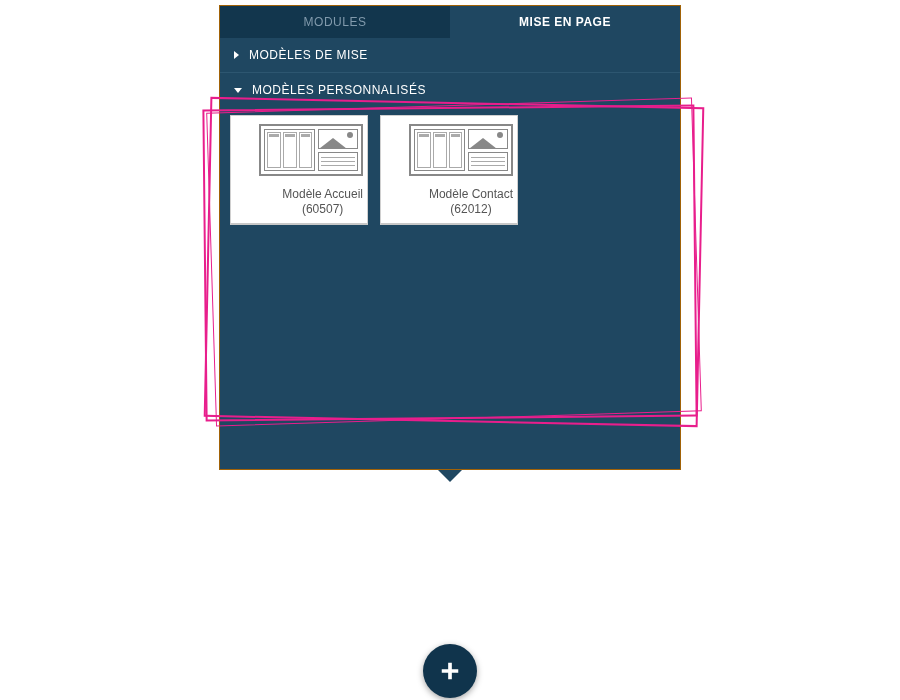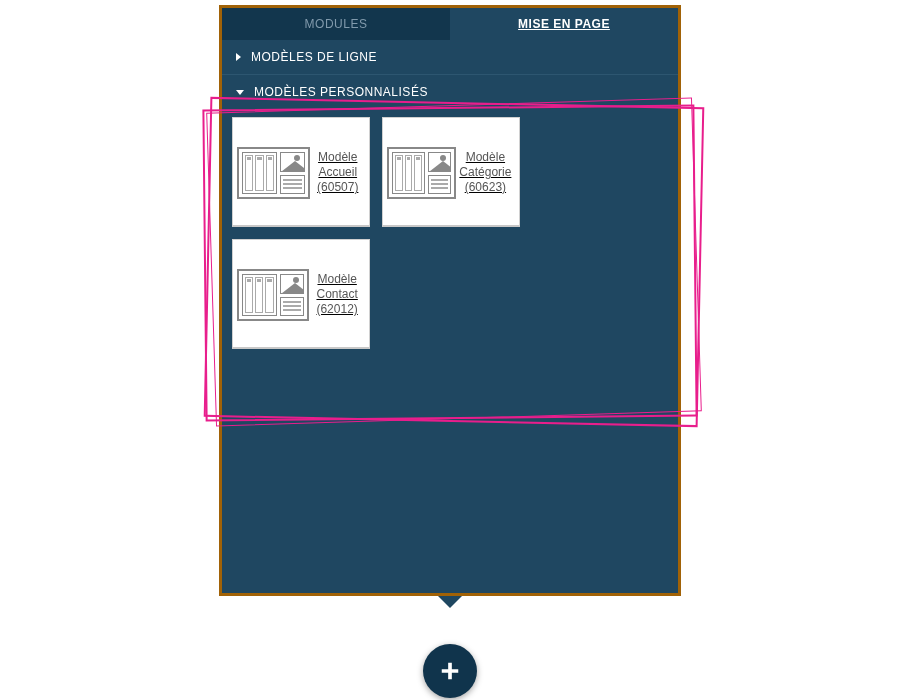--- a/index.html
+++ b/index.html
@@ -10,21 +10,21 @@
       font-family: Arial, Helvetica, sans-serif;
       display: flex;
       justify-content: center;
       align-items: flex-start;
       padding-top: 5px;
       position: relative;
     }
     .panel {
       width: 462px;
       background: #1f4761;
-      border: 3px solid #a16207;
+      border: 1px solid #a16207;
       position: relative;
     }
     .tabs {
       display: flex;
       height: 32px;
     }
     .tab {
       flex: 1;
       display: flex;
       align-items: center;
@@ -34,21 +34,20 @@
       cursor: pointer;
     }
     .tab-inactive {
       background: #12364d;
       color: #819aac;
     }
     .tab-active {
       background: #1f4761;
       color: #ffffff;
       font-weight: bold;
-      text-decoration: underline;
     }
     .section {
       border-bottom: 1px solid #2d5670;
     }
     .section-header {
       display: flex;
       align-items: center;
       padding: 10px 14px;
       cursor: pointer;
     }
@@ -78,25 +77,25 @@
       flex-wrap: wrap;
       gap: 12px;
     }
     .card {
       width: 138px;
       height: 110px;
       background: #ffffff;
       border: 1px solid #d0d0d0;
       border-bottom: 2px solid #c8c8c8;
       display: flex;
-      align-items: center;
+      flex-direction: column;
+      align-items: flex-end;
       justify-content: space-between;
       padding: 8px 4px 6px 4px;
       cursor: pointer;
-      text-decoration: underline;
     }
     .thumb {
       width: 104px;
       height: 52px;
       border: 2px solid #888;
       display: flex;
       padding: 3px;
       gap: 3px;
     }
     .thumb-left {
@@ -210,21 +209,21 @@
         <span>MODULES</span>
       </div>
       <div class="tab tab-active">
         <span>MISE EN PAGE</span>
       </div>
     </div>
 
     <div class="section">
       <div class="section-header">
         <span class="arrow arrow-right"></span>
-        <span class="section-title">MODÈLES DE LIGNE</span>
+        <span class="section-title">MODÈLES DE MISE</span>
       </div>
     </div>
 
 
     <div class="section" style="border-bottom:none">
       <div class="section-header">
         <span class="arrow arrow-down"></span>
         <span class="section-title">MODÈLES PERSONNALISÉS</span>
       </div>
 
@@ -245,44 +244,20 @@
     <div class="thumb-right">
       <div class="thumb-img"></div>
       <div class="thumb-lines">
         <div class="thumb-line"></div>
         <div class="thumb-line"></div>
         <div class="thumb-line"></div>
       </div>
     </div>
             </div>
             <div class="card-label">Modèle Accueil<br>(60507)</div>
-          </div>
-          <div class="card">
-            <div class="thumb">
-    <div class="thumb-left">
-      <div class="thumb-col">
-                  <div class="thumb-col-bar"></div>
-                </div>
-      <div class="thumb-col">
-                  <div class="thumb-col-bar"></div>
-                </div>
-      <div class="thumb-col">
-                  <div class="thumb-col-bar"></div>
-                </div>
-    </div>
-    <div class="thumb-right">
-      <div class="thumb-img"></div>
-      <div class="thumb-lines">
-        <div class="thumb-line"></div>
-        <div class="thumb-line"></div>
-        <div class="thumb-line"></div>
-      </div>
-    </div>
-            </div>
-            <div class="card-label">Modèle Catégorie<br>(60623)</div>
           </div>
           <div class="card">
             <div class="thumb">
     <div class="thumb-left">
       <div class="thumb-col">
                   <div class="thumb-col-bar"></div>
                 </div>
       <div class="thumb-col">
                   <div class="thumb-col-bar"></div>
                 </div>

